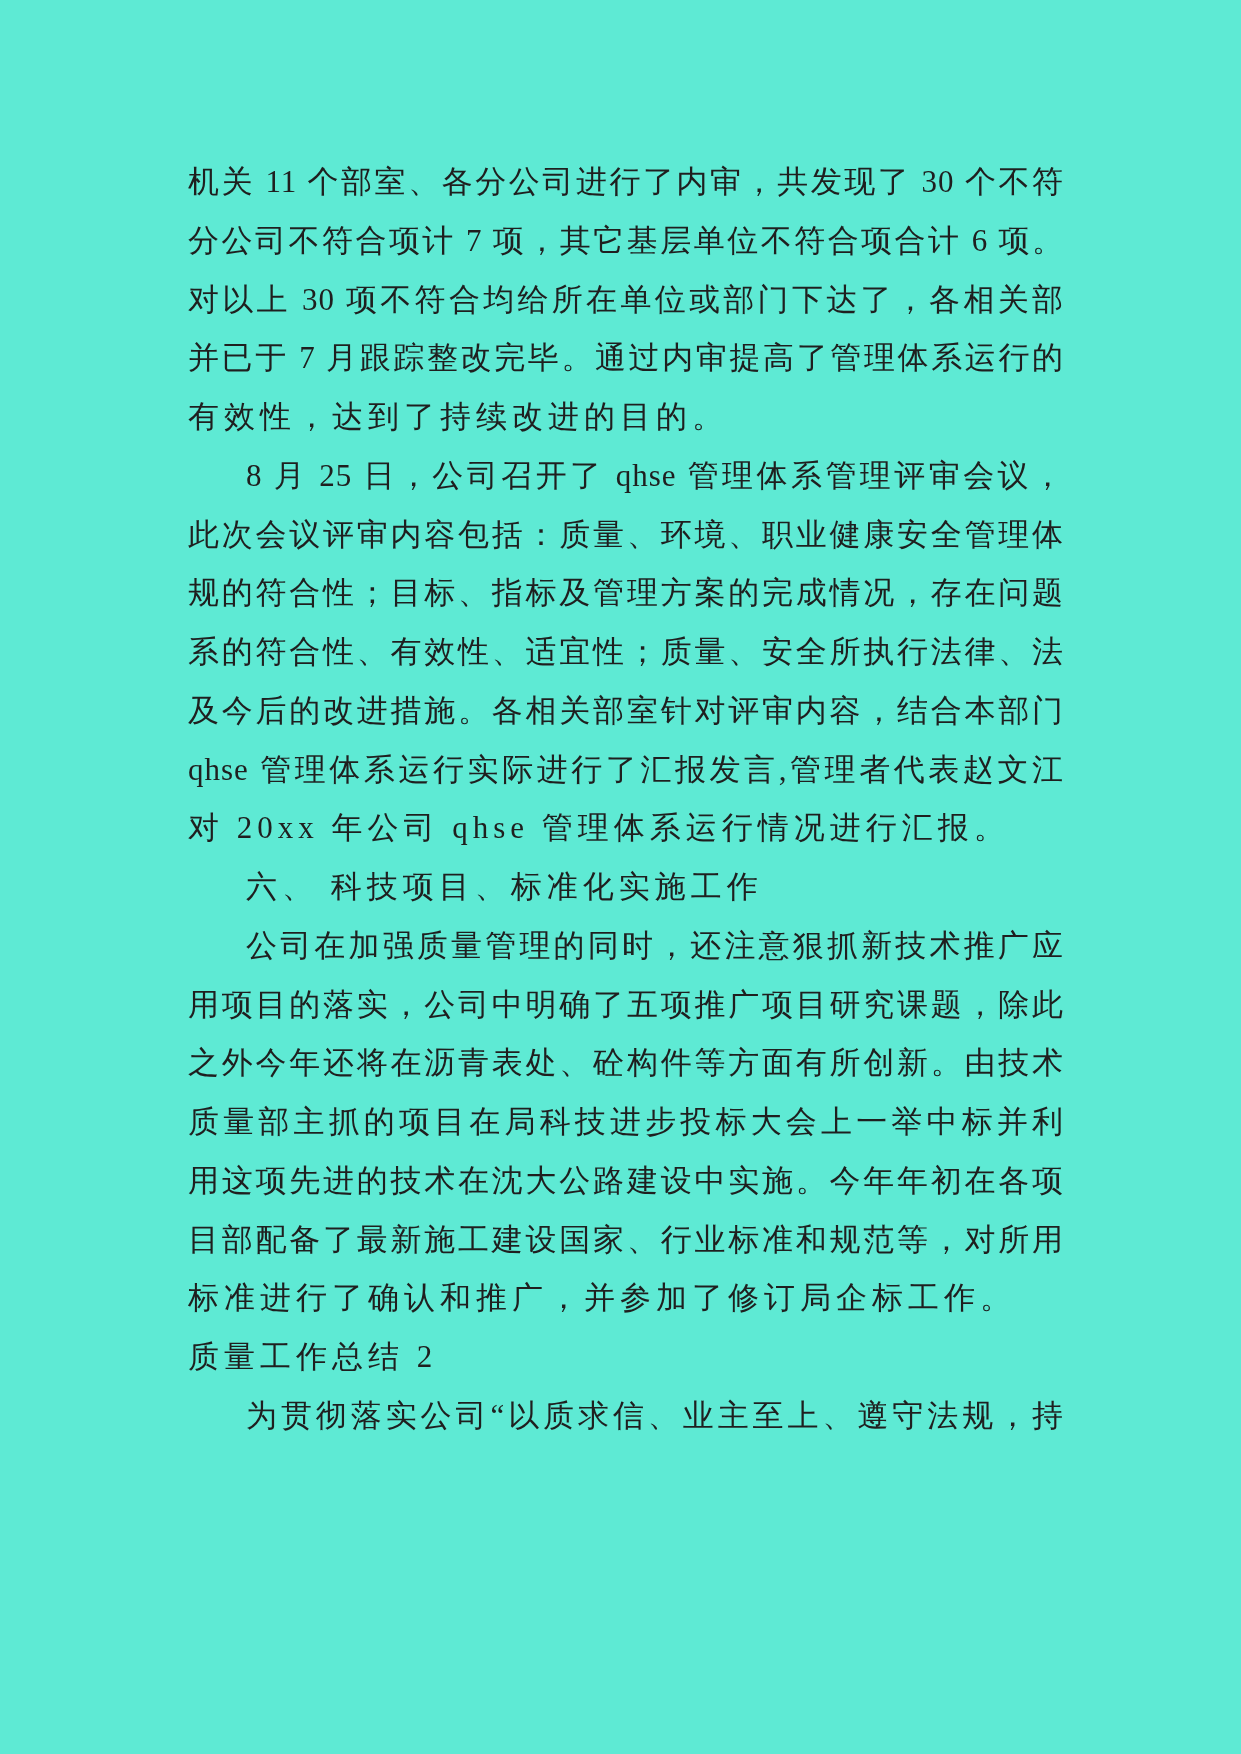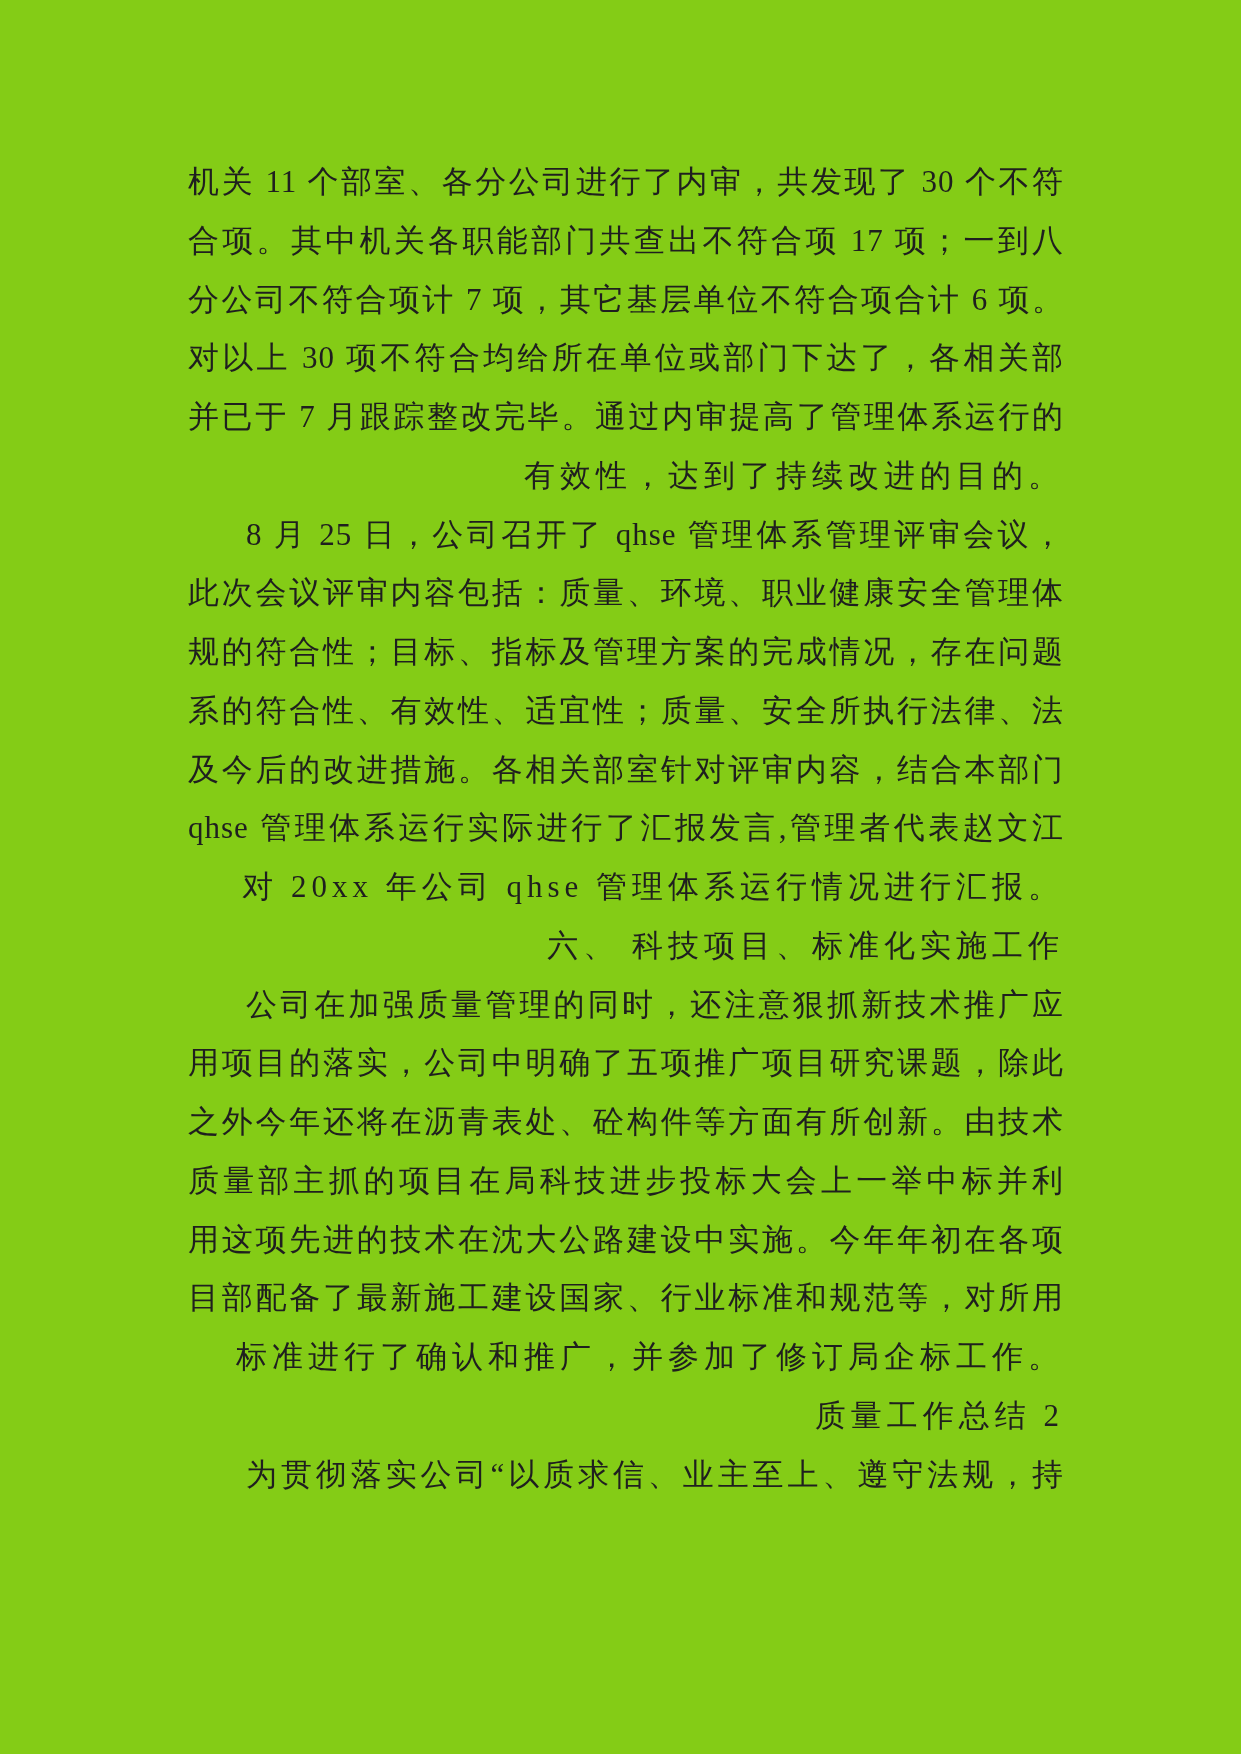--- a/index.html
+++ b/index.html
@@ -4,59 +4,58 @@
 <style>
   html, body {
     margin: 0;
     padding: 0;
     background: #ffffff;
   }
   .page {
     position: relative;
     width: 1241px;
     height: 1754px;
-    background: #84cc16;
+    background: #5eead4;
     overflow: hidden;
     font-family: "Liberation Serif", "DejaVu Serif", serif;
     color: #1f1f1f;
   }
   .text-col {
     position: absolute;
     left: 188px;
     top: 153px;
     width: 876px;
   }
   .line {
     height: 58.75px;
     line-height: 58.75px;
     font-size: 31px;
     letter-spacing: 5px;
     white-space: nowrap;
     overflow: hidden;
-    text-align: right;
+    text-align: left;
     font-weight: 400;
   }
   .line.justify {
     letter-spacing: 1px;
     white-space: normal;
     text-align: justify;
     text-align-last: justify;
     text-justify: inter-character;
   }
   .line.indent {
     text-indent: 58px;
   }
 </style>
 </head>
 <body>
 
 <div class="page">
   <div class="text-col">
       <div class="line justify">机关 11 个部室、各分公司进行了内审，共发现了 30 个不符</div>
-      <div class="line justify">合项。其中机关各职能部门共查出不符合项 17 项；一到八</div>
       <div class="line justify">分公司不符合项计 7 项，其它基层单位不符合项合计 6 项。</div>
       <div class="line justify">对以上 30 项不符合均给所在单位或部门下达了，各相关部</div>
       <div class="line justify">并已于 7 月跟踪整改完毕。通过内审提高了管理体系运行的</div>
       <div class="line">有效性，达到了持续改进的目的。</div>
       <div class="line indent justify">8 月 25 日，公司召开了 qhse 管理体系管理评审会议，</div>
       <div class="line justify">此次会议评审内容包括：质量、环境、职业健康安全管理体</div>
       <div class="line justify">规的符合性；目标、指标及管理方案的完成情况，存在问题</div>
       <div class="line justify">系的符合性、有效性、适宜性；质量、安全所执行法律、法</div>
       <div class="line justify">及今后的改进措施。各相关部室针对评审内容，结合本部门</div>
       <div class="line justify">qhse 管理体系运行实际进行了汇报发言,管理者代表赵文江</div>

